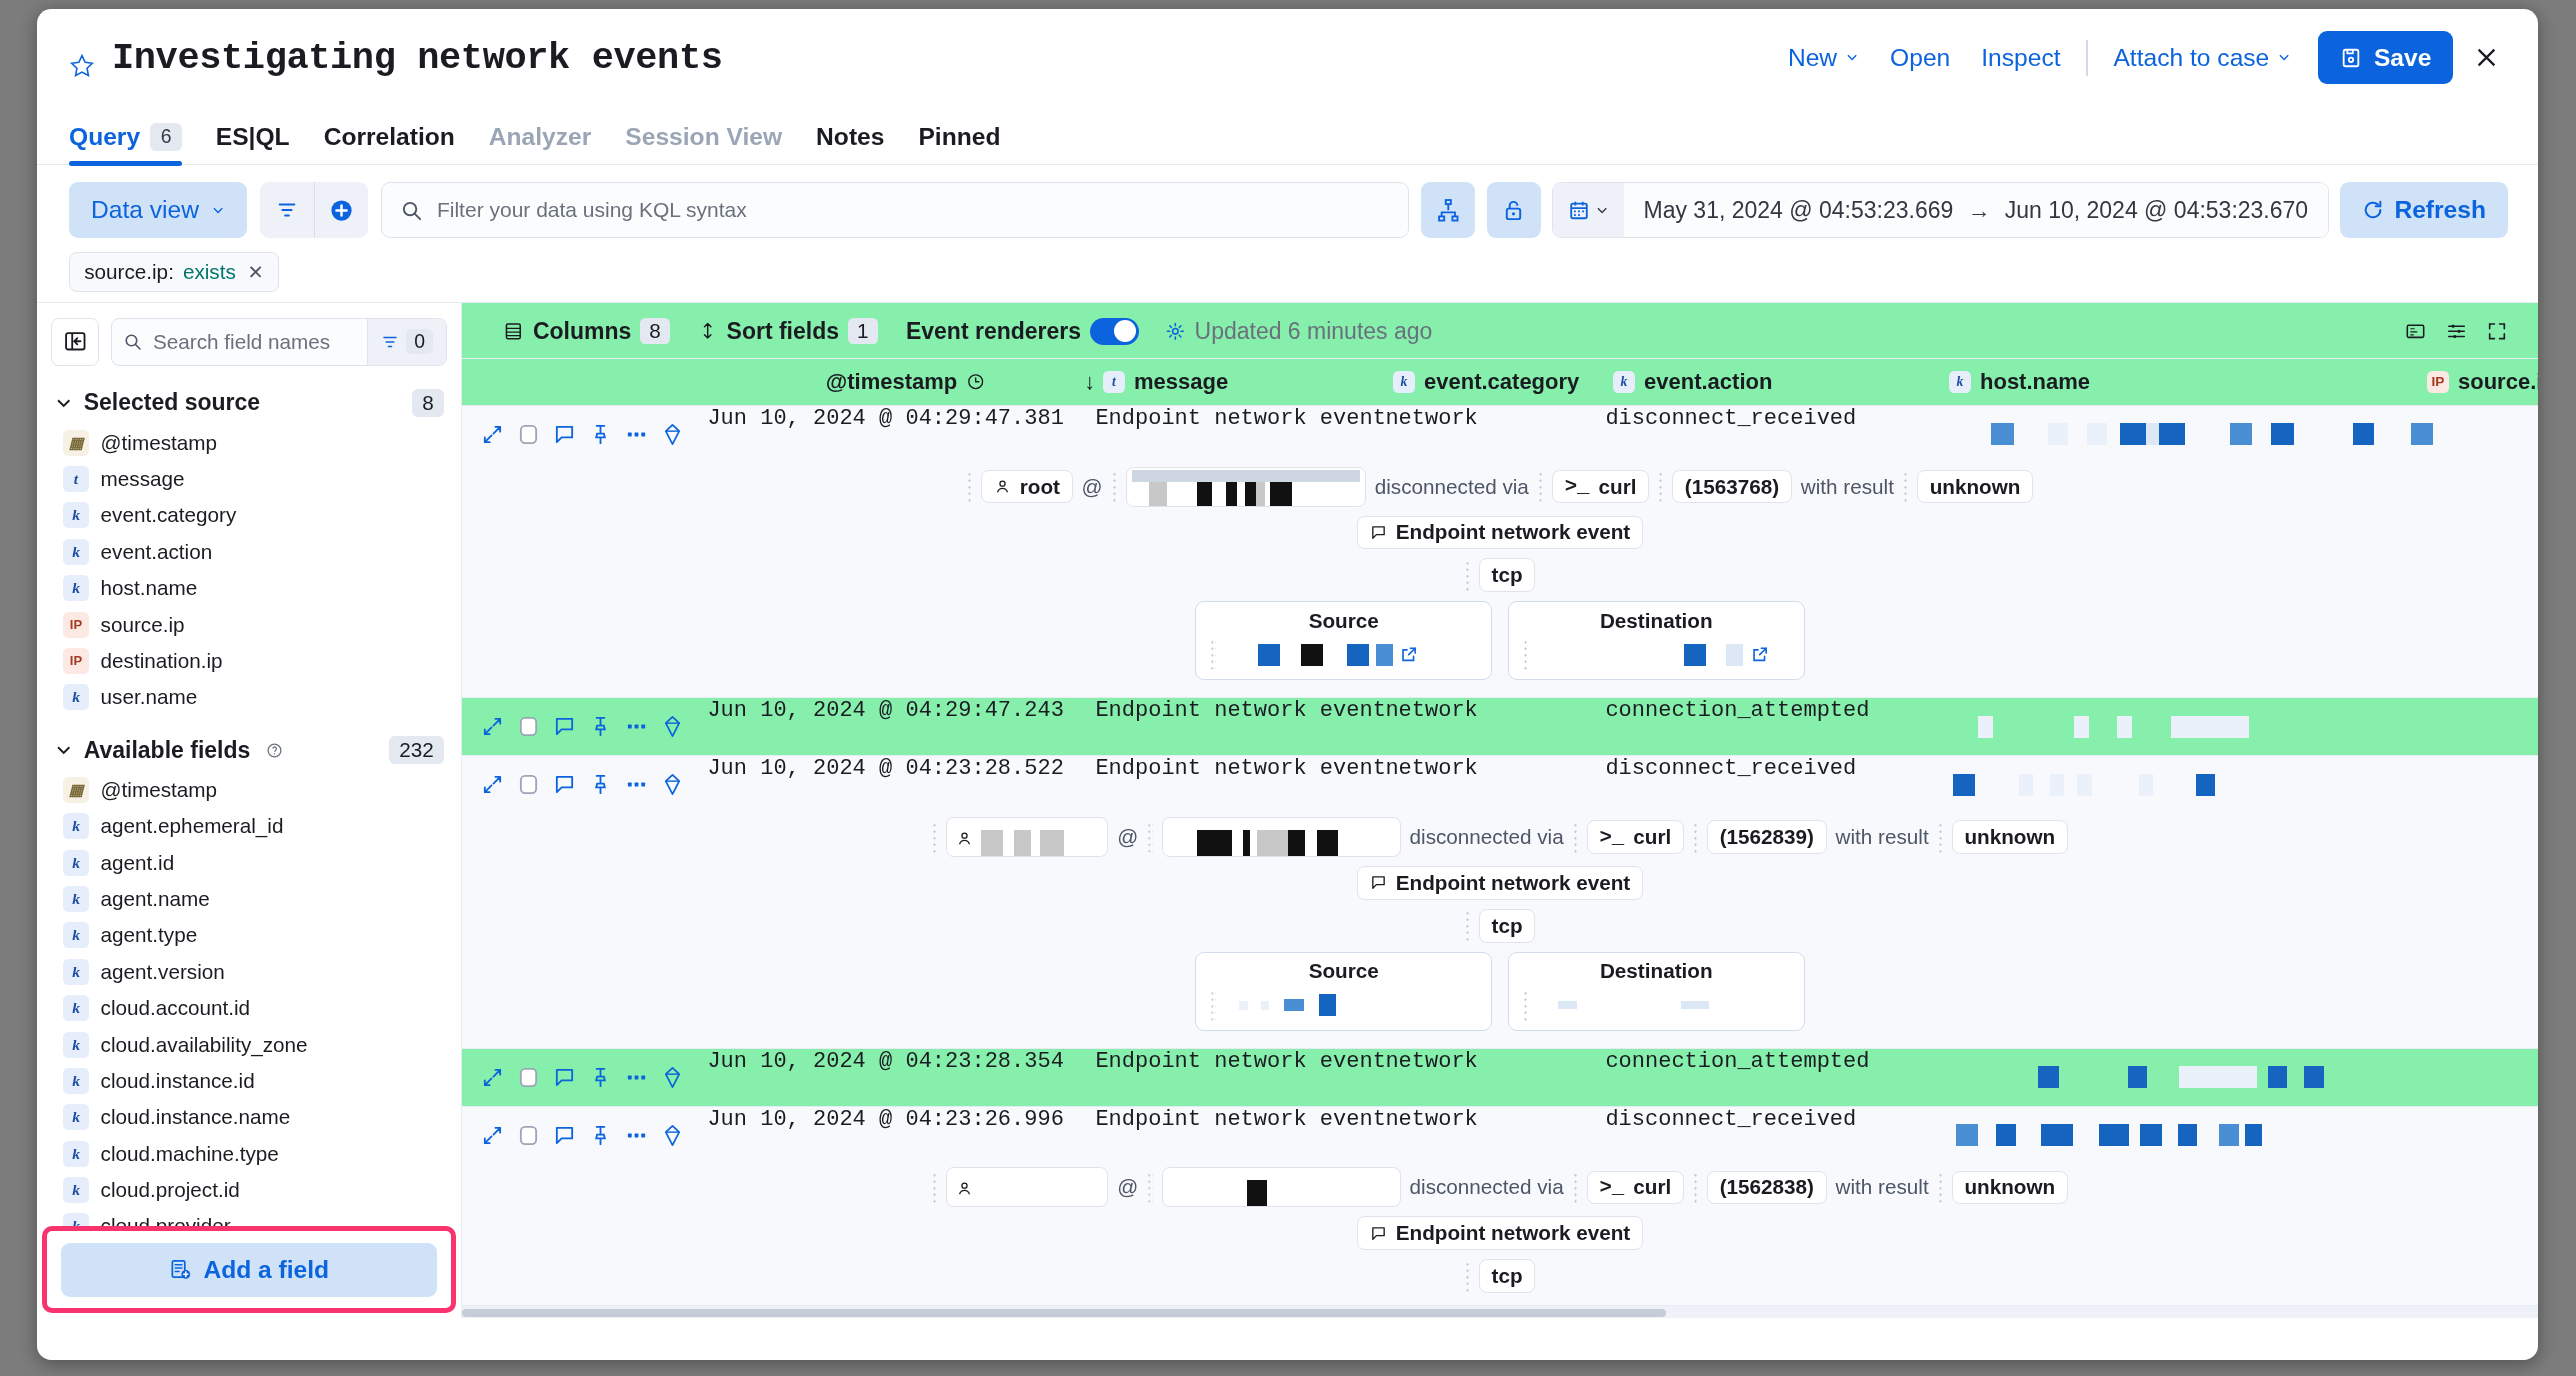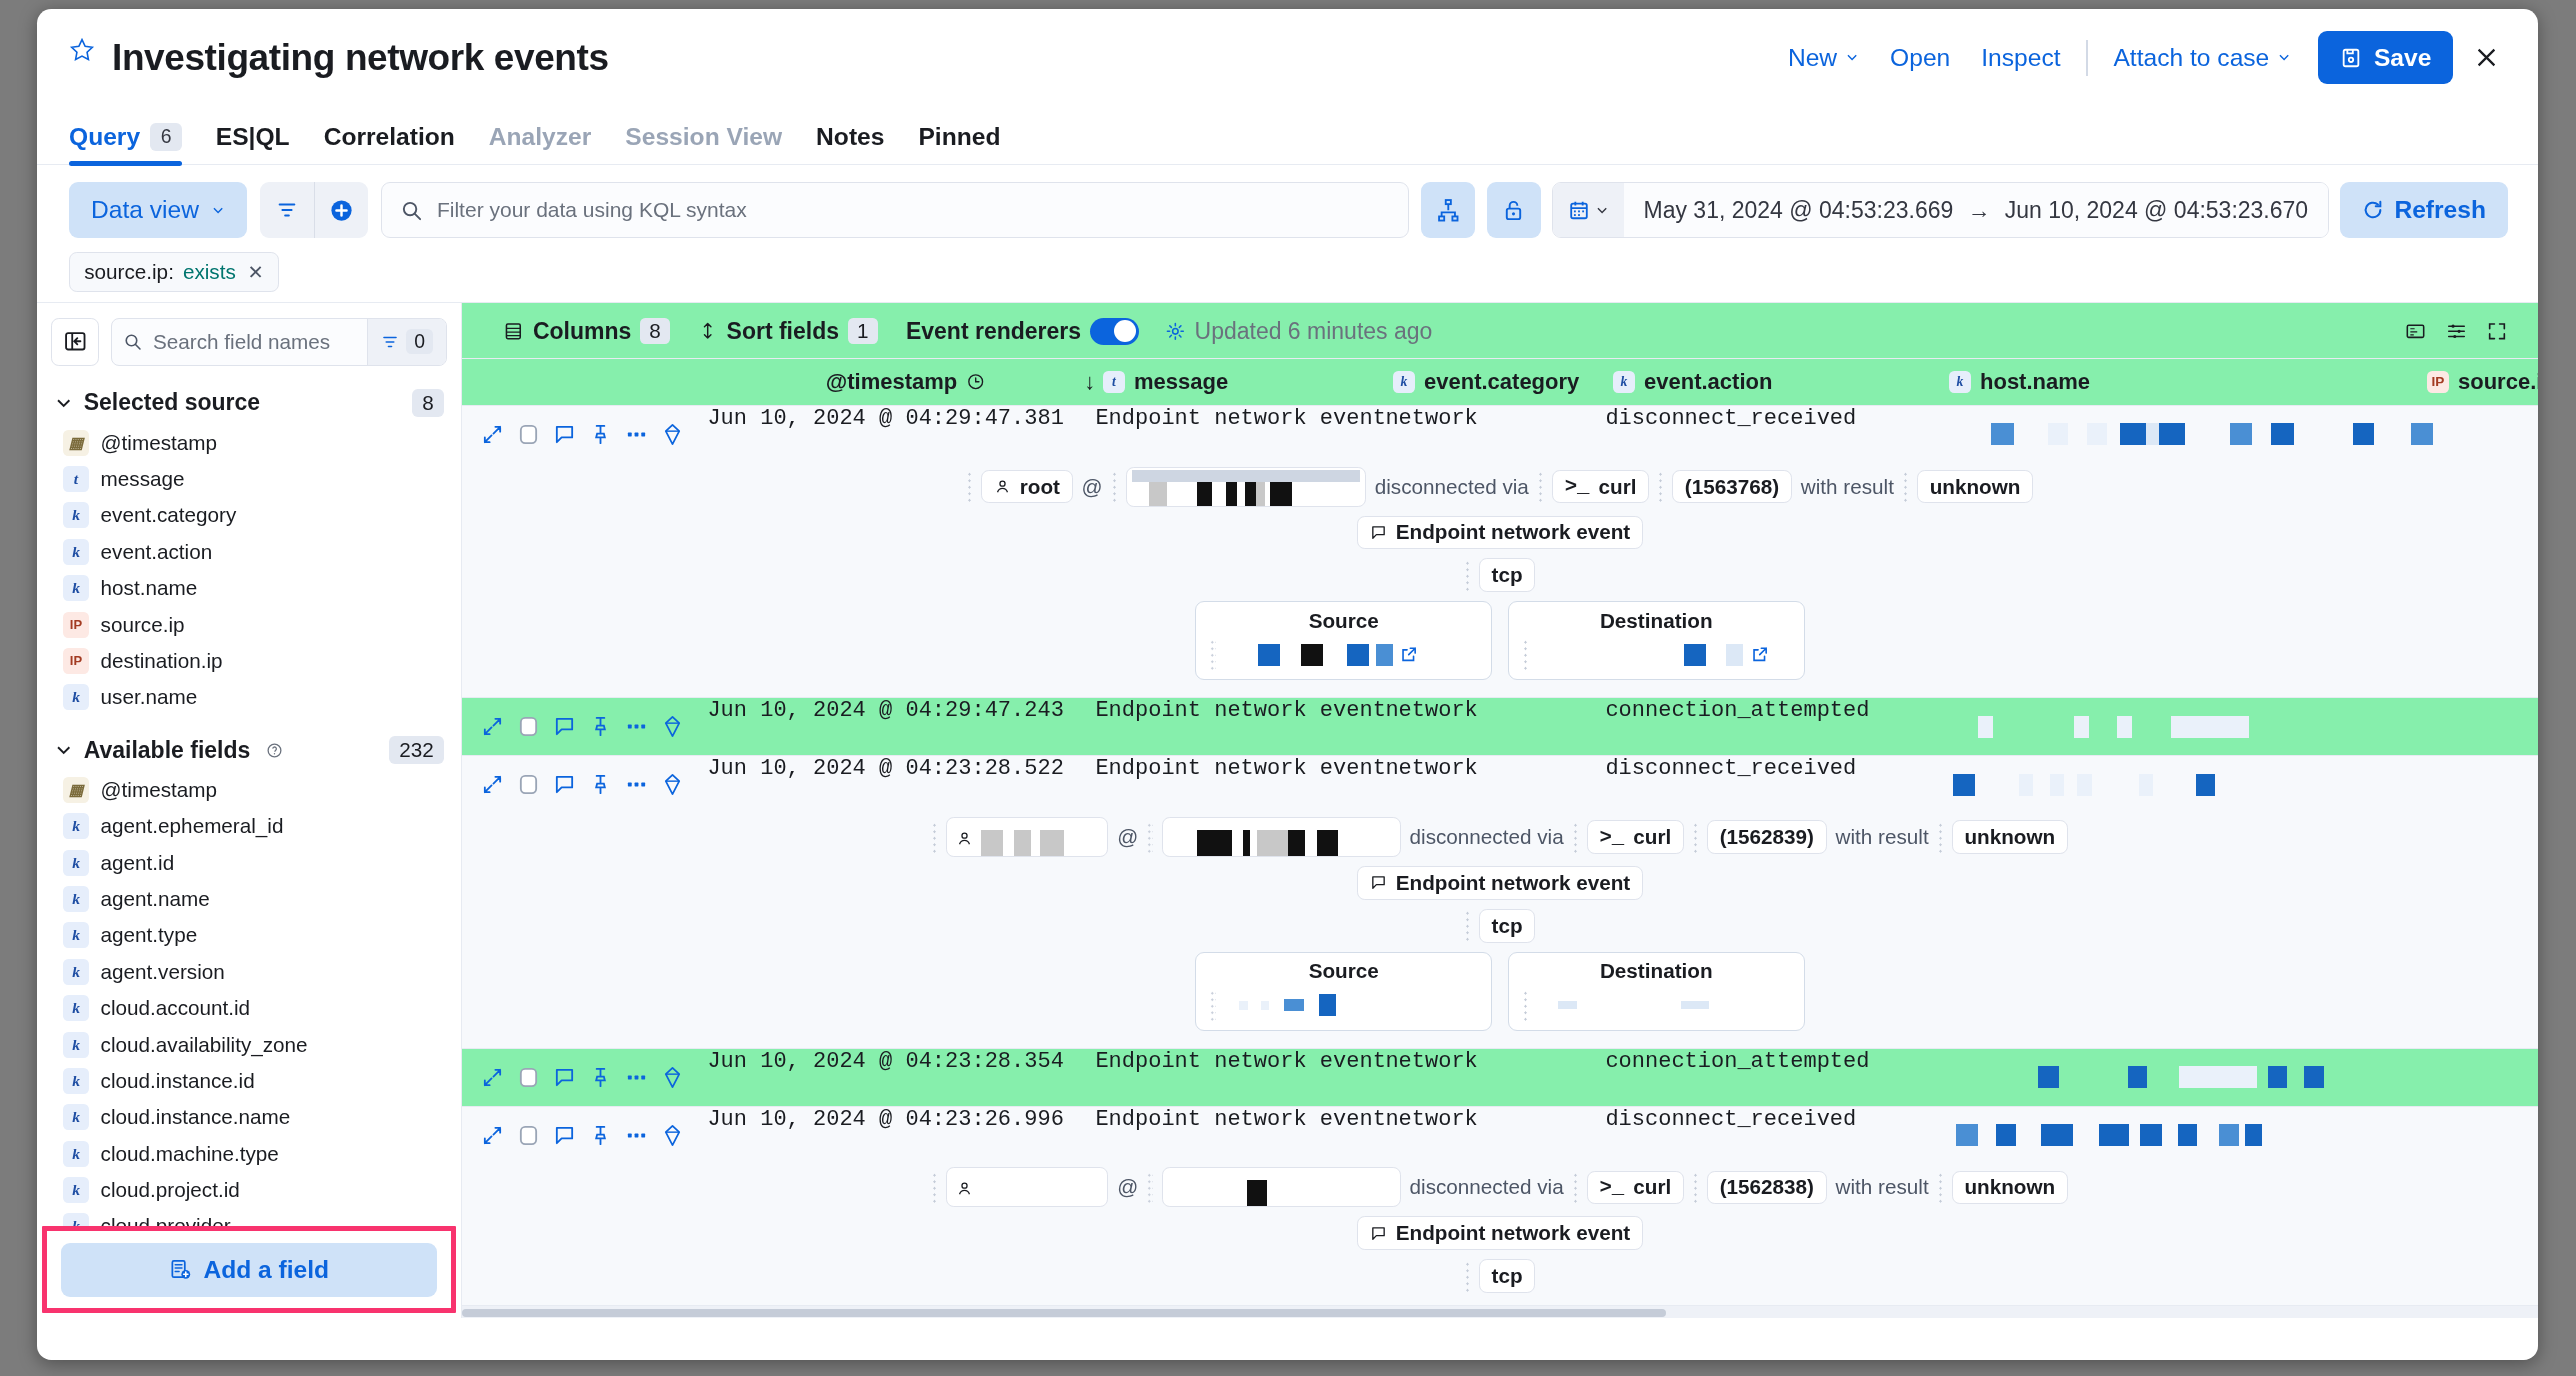--- a/index.html
+++ b/index.html
@@ -21,21 +21,21 @@
     overflow: hidden;
     box-shadow: 0 3.9px 18px rgba(0,0,0,.35);
   }
 
   
   .hdr {
     height: 97px;
     display: flex; align-items: center;
     padding: 0 30px 0 32px;
   }
-  .hdr-left { display: flex; align-items: flex-start; gap: 17px; flex: 1; min-width: 0; }
+  .hdr-left { display: flex; align-items: flex-end; gap: 17px; flex: 1; min-width: 0; font-family: Liberation Mono, monospace; }
   .star-icon { width: 26px; height: 26px; flex: none; }
   .page-title {
     font-size: 37px; font-weight: 700; color: #1a1c21;
     letter-spacing: -0.4px; white-space: nowrap;
   }
   .hdr-right { display: flex; align-items: center; gap: 0; flex: none; }
   .hdr-link {
     font-size: 24.6px; color: #0b64dd; font-weight: 400;
     padding: 0 15.5px; white-space: nowrap;
     display: flex; align-items: center; gap: 7.8px; cursor: pointer;
@@ -199,21 +199,21 @@
     font-family: "Liberation Serif", serif;
   }
   .ftype.k { background: #e6eefb; color: #1f4ea3; }
   .ftype.t { background: #e6eefb; color: #1f4ea3; }
   .ftype.ip { background: #fde9e4; color: #a33b22; font-style: normal;
                font-size: 13px; font-family: "Liberation Sans", sans-serif; }
   .ftype.date { background: #f6f1e4; color: #7a6a3a; }
   .fname { font-size: 20.7px; color: #1a1c21; white-space: nowrap; }
   .addfield-wrap {
     position: absolute; left: 5.2px; right: 5.2px; bottom: 5.2px;
-    border: 5.2px solid #f8336e; border-radius: 1px; background: #fff;
+    border: 5.2px solid #f8336e; border-radius: 10px; background: #fff;
     padding: 11.6px 14.2px;
   }
   .addfield-btn {
     width: 100%; height: 54px; background: #cfe2f8; color: #0b64dd;
     border: none; border-radius: 9px; font-size: 24.6px; font-weight: 700;
     display: flex; align-items: center; justify-content: center; gap: 11.6px;
     cursor: pointer; font-family: "Liberation Sans", sans-serif;
   }
 
   

